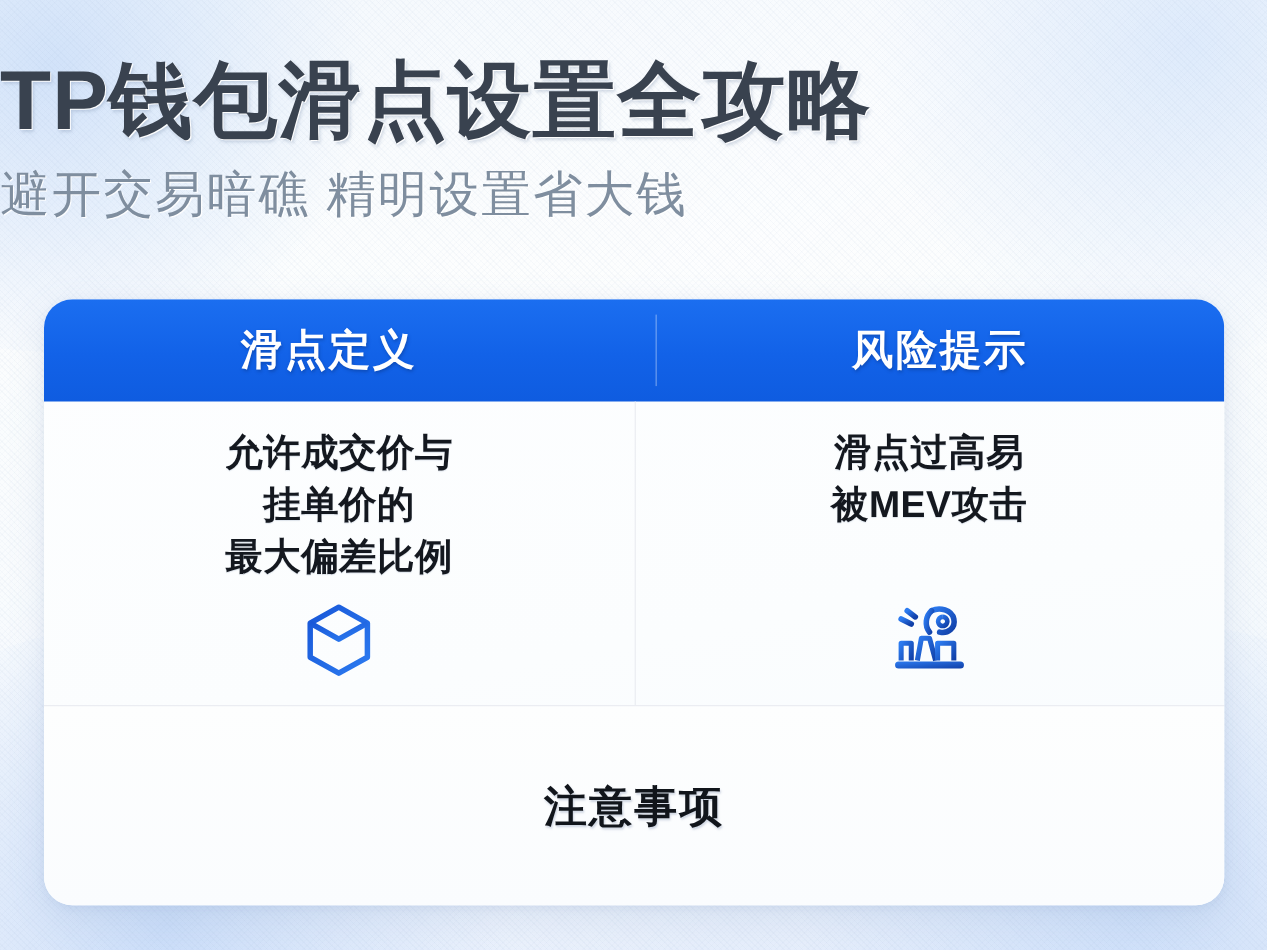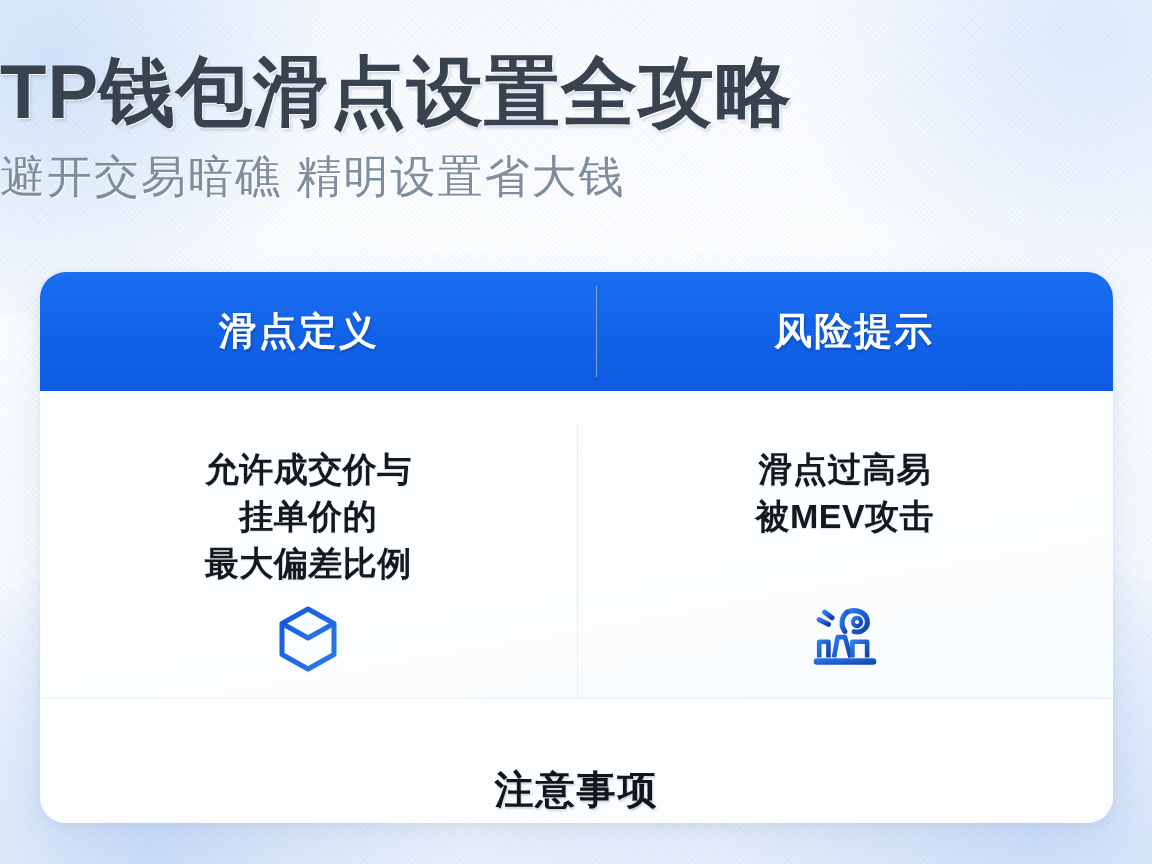--- a/index.html
+++ b/index.html
@@ -87,21 +87,21 @@
     border-radius: 26px;
     background: linear-gradient(170deg, #fdfeff 0%, #fbfdfe 55%, #f7fbfe 100%);
     box-shadow: 0 10px 34px rgba(110,140,185,0.16), 0 2px 8px rgba(110,140,185,0.10);
     overflow: hidden;
     z-index: 10;
   }
 
   
   #card-header {
     display: flex;
-    height: 119px;
+    height: 93px;
     background: linear-gradient(180deg, #1b6ef0 0%, #1262e8 55%, #0f5ce0 100%);
     gap: 38px;
   }
   .head-cell {
     flex: 1 1 0;
     display: flex;
     align-items: center;
     justify-content: center;
     position: relative;
   }
@@ -117,21 +117,20 @@
     font-size: 38px;
     font-weight: 900;
     letter-spacing: 2px;
     text-shadow: 1px 2px 3px rgba(8,50,130,0.45);
   }
 
   
   #card-body {
     display: flex;
     height: 276px;
-    margin-top: 31px;
   }
   .col {
     flex: 1 1 0;
     position: relative;
     display: flex;
     flex-direction: column;
     align-items: center;
     padding-top: 24px;
     box-sizing: border-box;
   }

